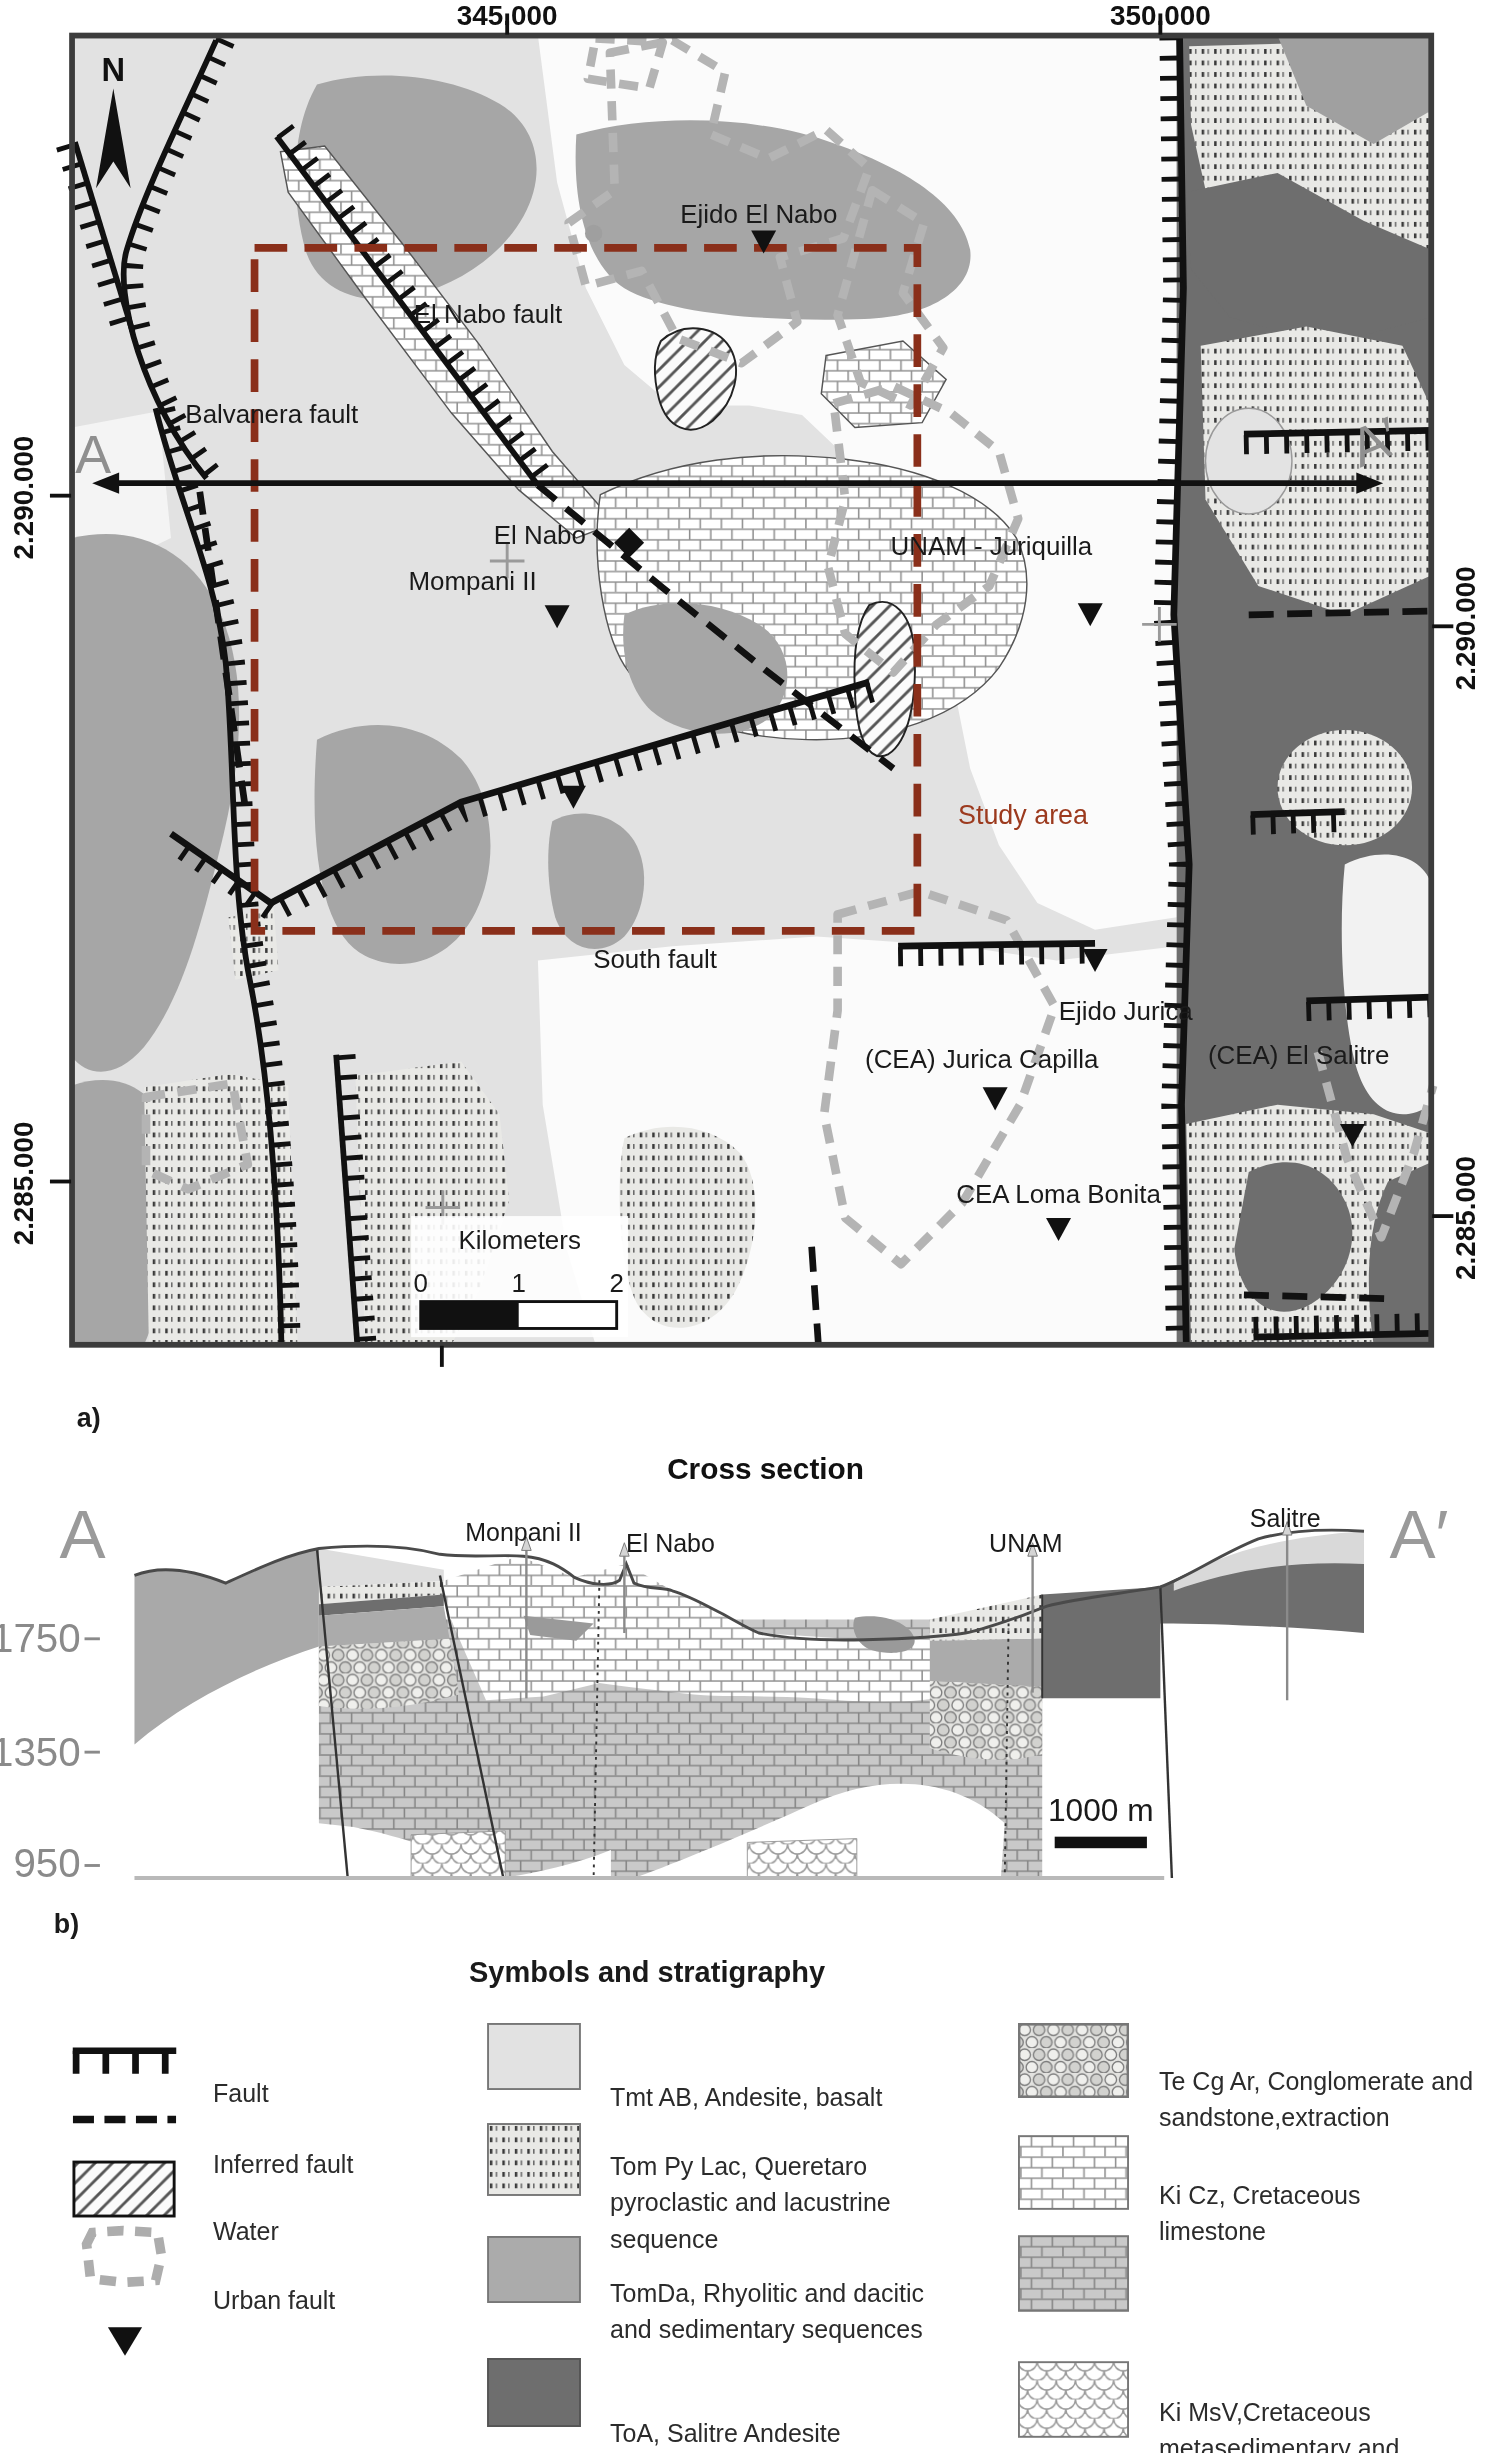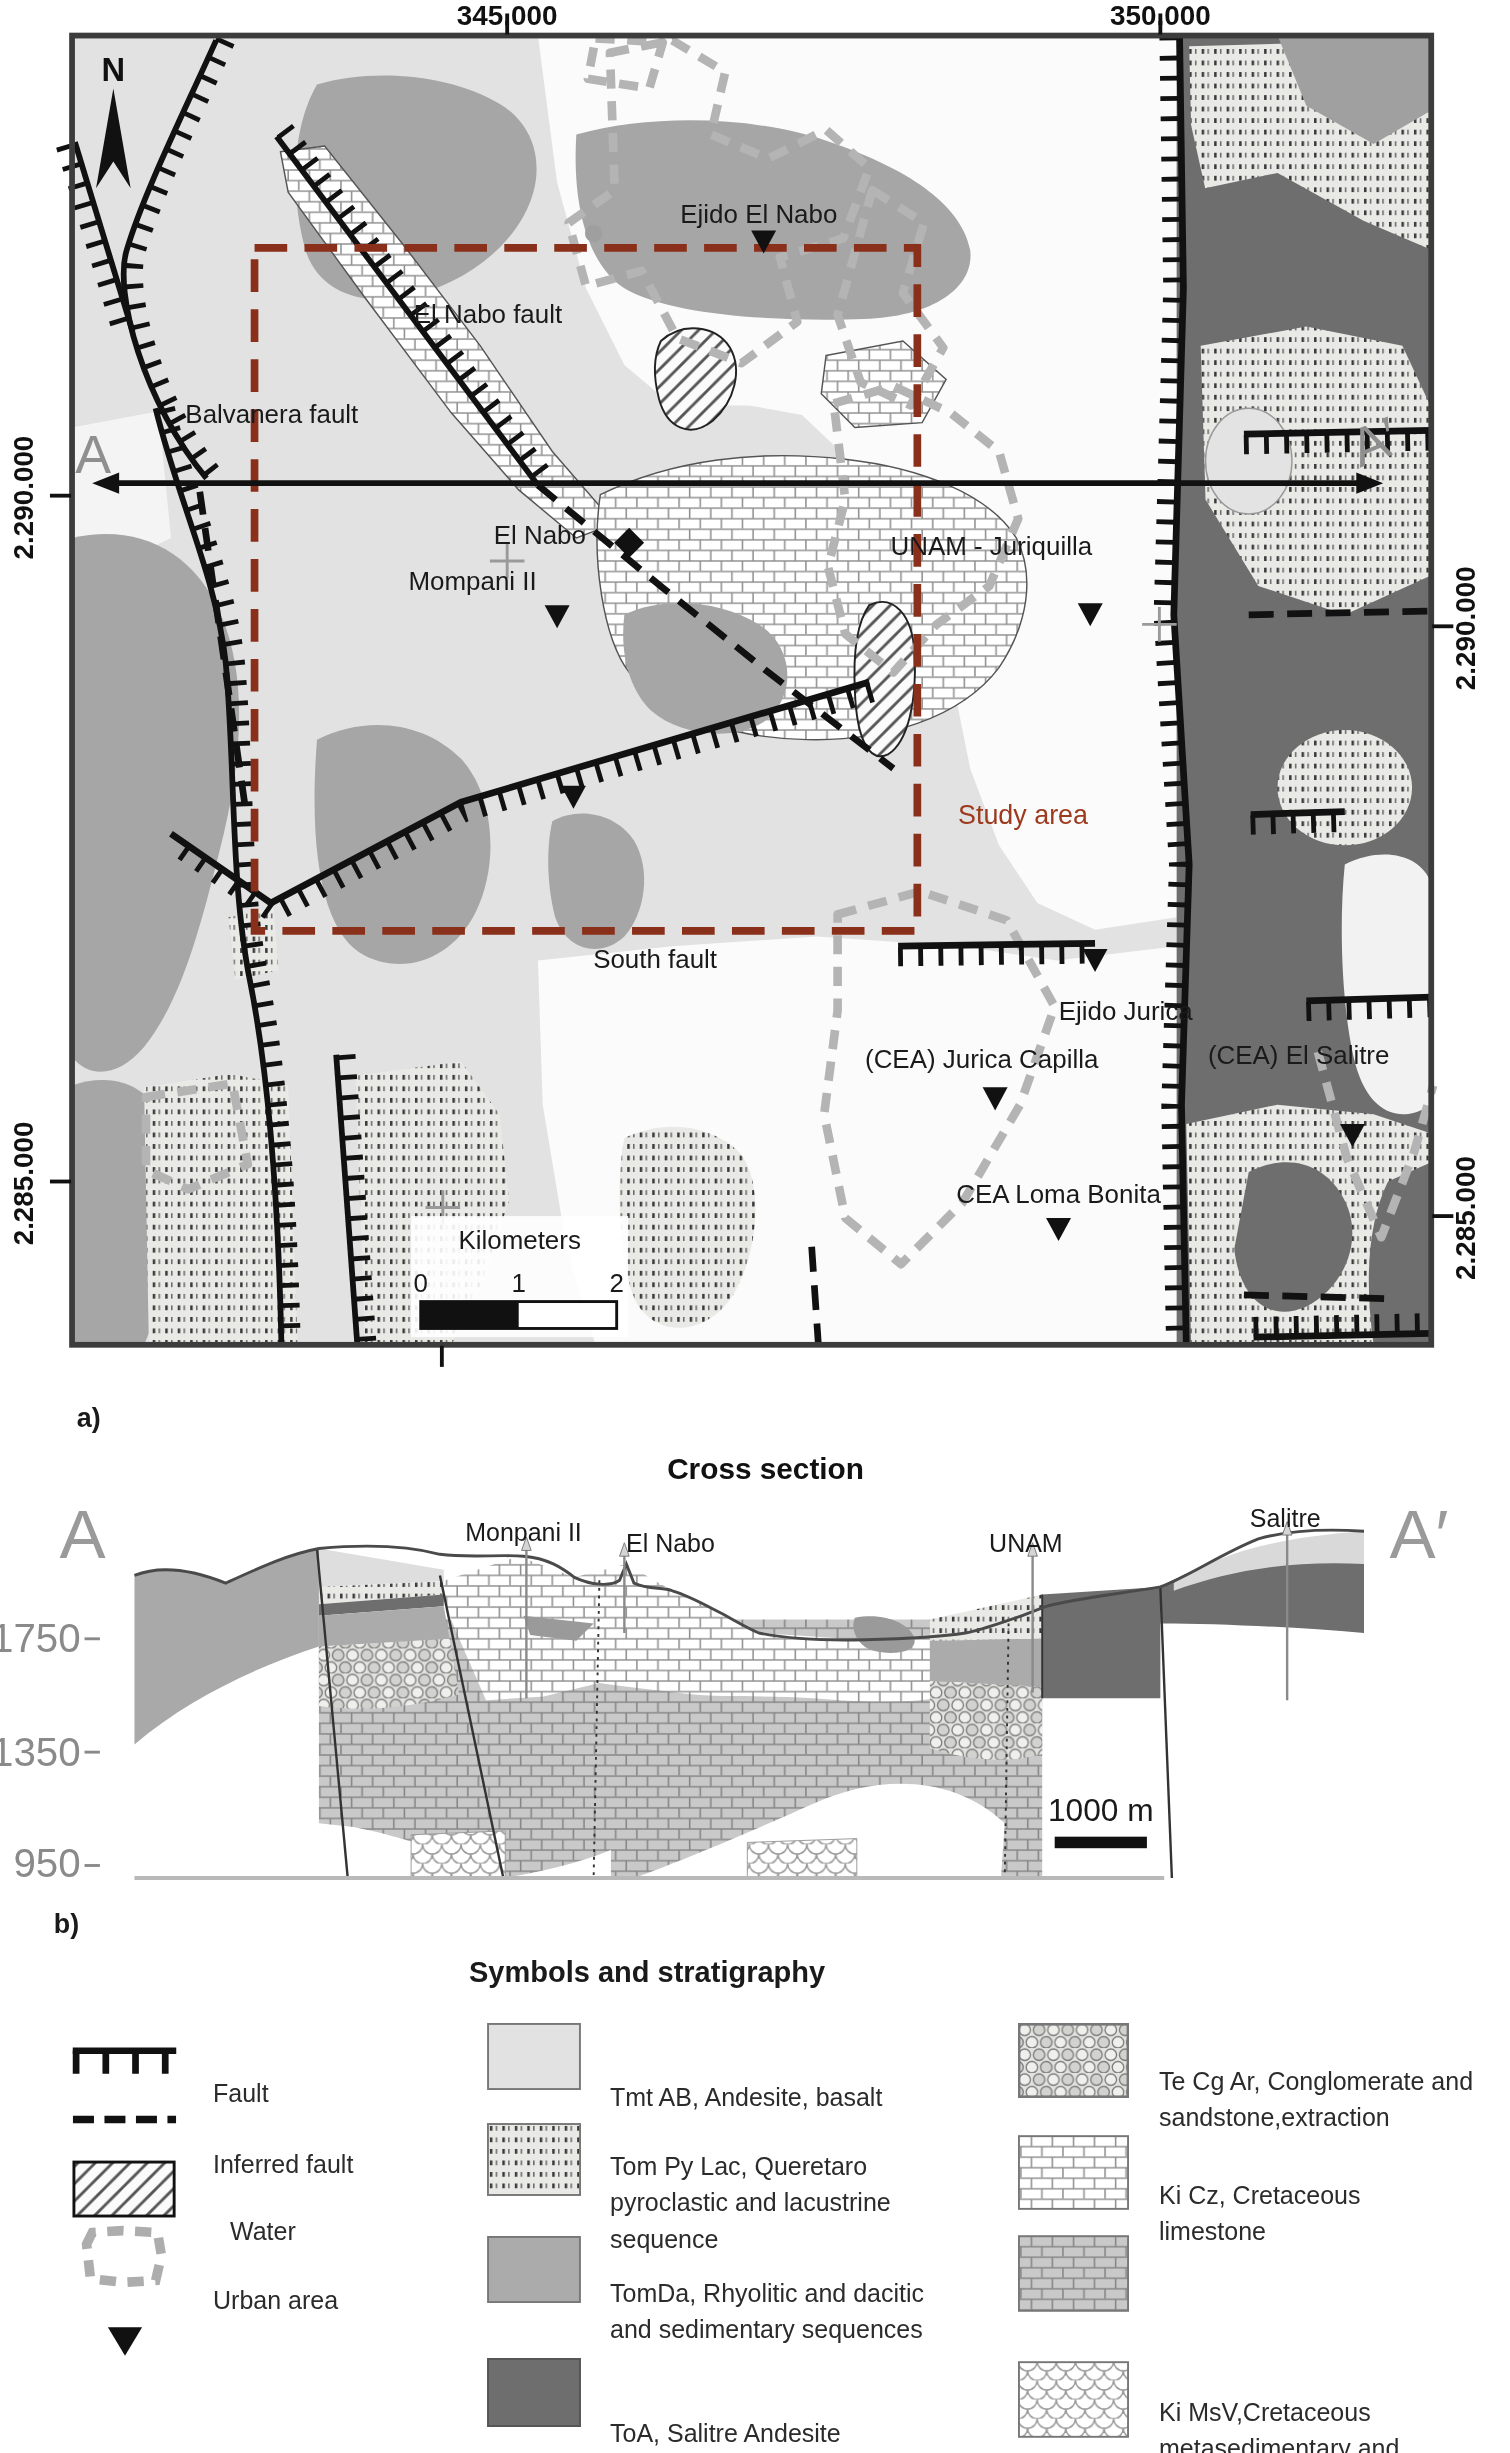--- a/index.html
+++ b/index.html
@@ -310,26 +310,26 @@
 <div class="abs lbl" style="left:213px;top:2035px">Fault</div>
 
 <svg class="abs" style="left:69px;top:2110px" width="111" height="21" viewBox="0 0 116 22">
   <line x1="4" y1="10" x2="112" y2="10" stroke="#111" stroke-width="8" stroke-dasharray="22 11"></line>
 </svg>
 <div class="abs lbl" style="left:213px;top:2106px">Inferred fault</div>
 
 <svg class="abs" style="left:72px;top:2160px" width="106" height="60" viewBox="0 0 110 62">
   <rect x="2" y="2" width="104" height="56" fill="url(#patHatch)" stro="" ke="#111" stroke="#111" stroke-width="3"></rect>
 </svg>
-<div class="abs lbl" style="left:230px;top:2173px">Water</div>
+<div class="abs lbl" style="left:213px;top:2173px">Water</div>
 
 <svg class="abs" style="left:73px;top:2221px" width="102" height="71" viewBox="0 0 106 74">
   <path d="M14 24 L20 12 L52 10 L88 12 L92 36 L86 62 L52 64 L18 60 Z" fill="none" stroke="#adadad" stroke-width="10" stroke-dasharray="17 12"></path>
 </svg>
-<div class="abs lbl" style="left:213px;top:2242px">Urban area</div>
+<div class="abs lbl" style="left:213px;top:2242px">Urban fault</div>
 
 <svg class="abs" style="left:106px;top:2325px" width="38" height="33" viewBox="0 0 40 34">
   <polygon points="2,2 38,2 20,32" fill="#111"></polygon>
 </svg>
 
 <svg class="abs" style="left:487px;top:2023px" width="94" height="67" viewBox="0 0 98 70">
   <rect x="1" y="1" width="96" height="68" fill="#e2e2e2" stroke="#777" stroke-width="2"></rect>
 </svg>
 <div class="abs lbl unit-label" style="left:610px;top:2039px;width:298px">Tmt AB, Andesite, basalt</div>
 

